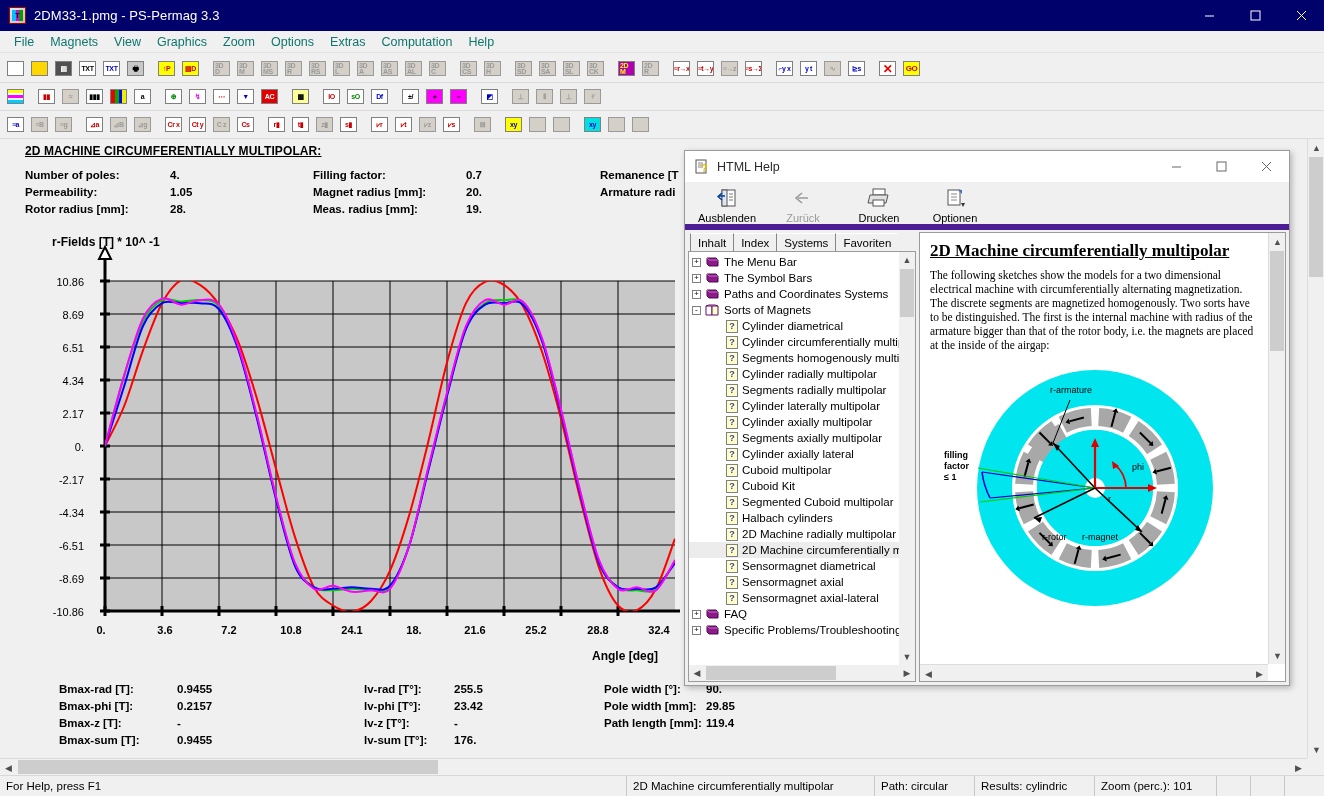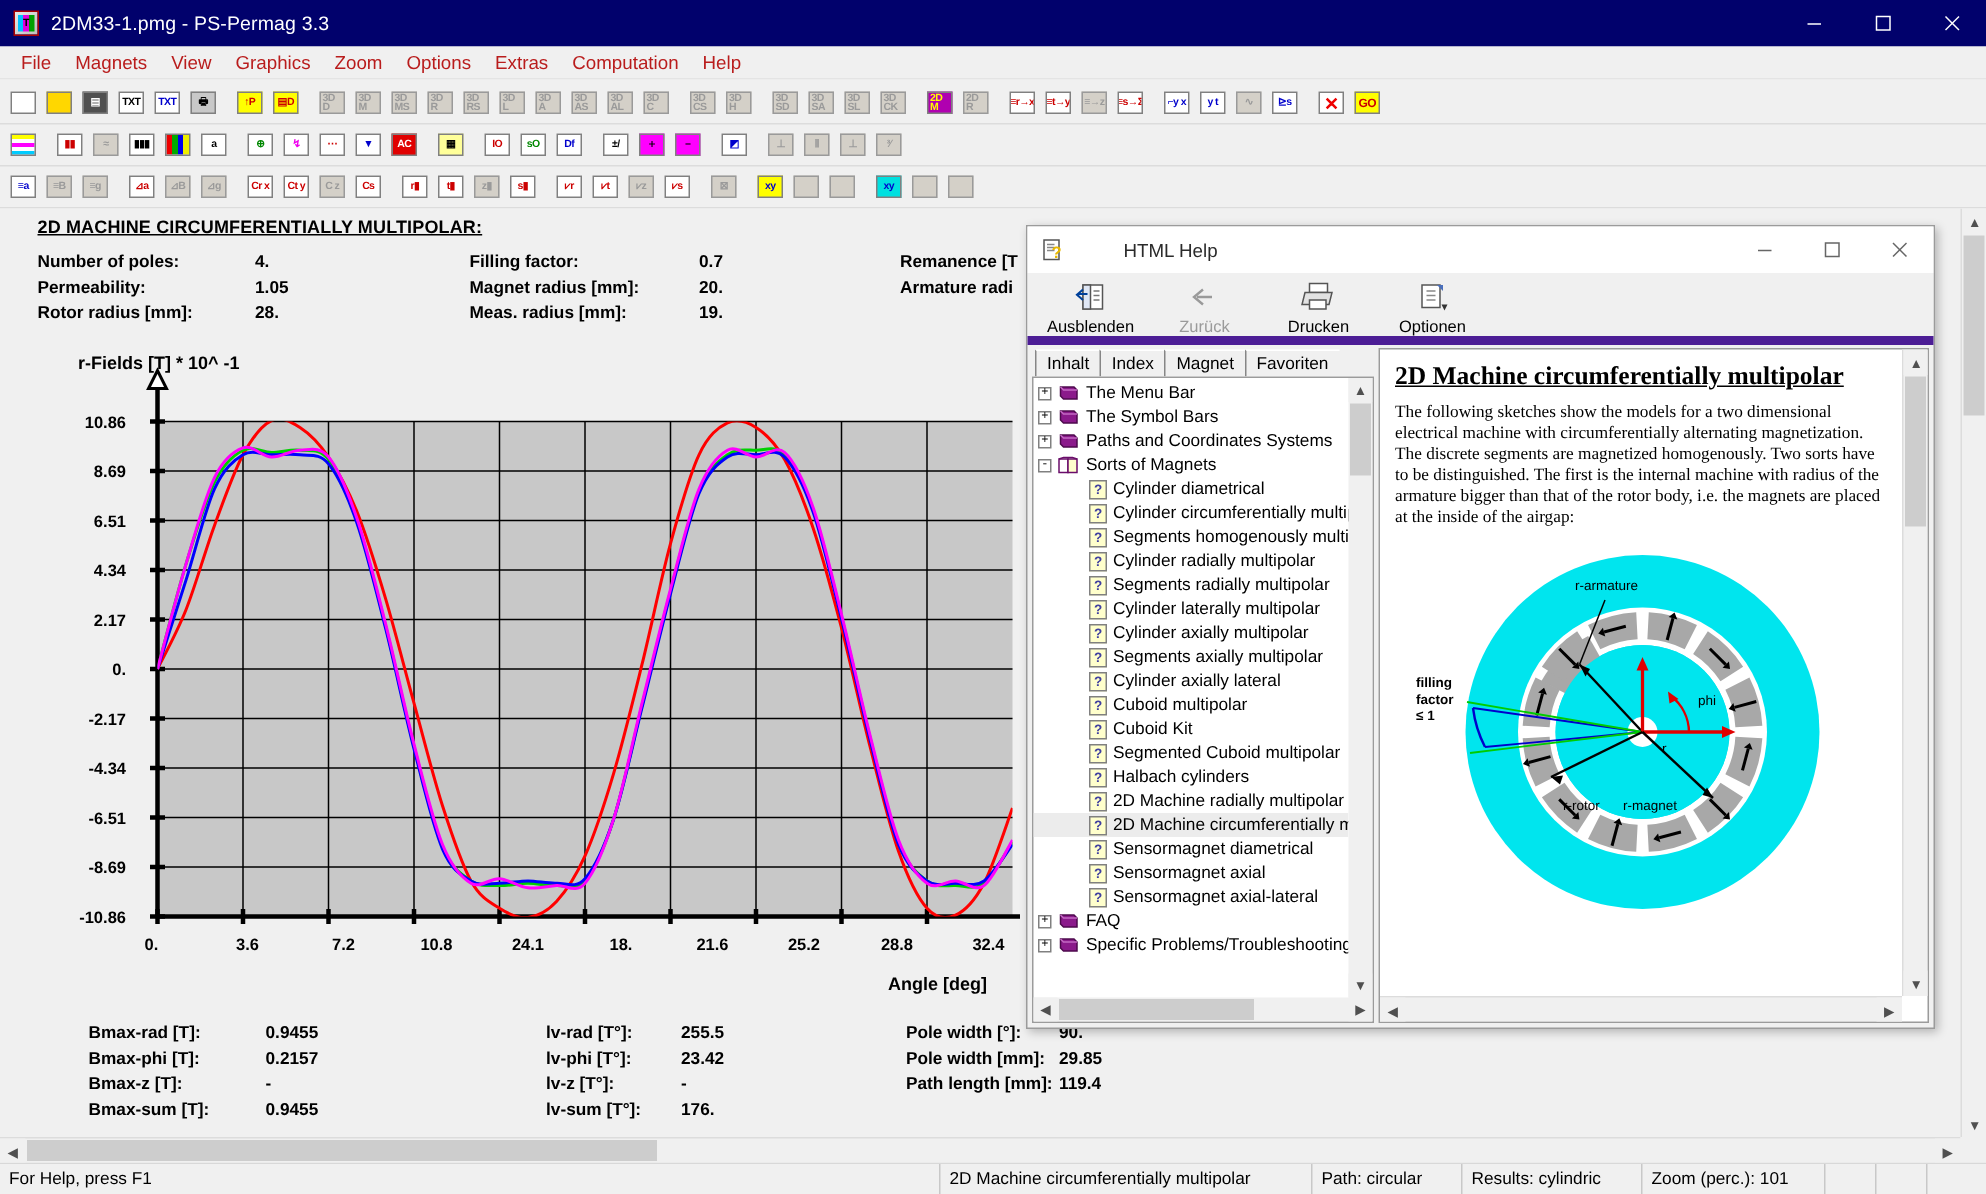--- a/index.html
+++ b/index.html
@@ -37,21 +37,21 @@
   .win-btn {
     width:46px; height:31px; display:flex; align-items:center; justify-content:center;
     color:#fff; font-size:13px;
   }
   .win-btn svg { display:block; }
 
   .menubar {
     height:22px; background:#f0f0f0; display:flex; align-items:center;
     padding-left:6px; flex:none; border-bottom:1px solid #e4e4e4;
   }
-  .menubar .mi { padding:21px 8px; font-size:12.5px; color:#b91c1c; }
+  .menubar .mi { padding:21px 8px; font-size:12.5px; color:#0f766e; }
 
   .toolbars { background:#f0f0f0; flex:none; padding-top:2px; }
   .trow {
     height:28px; display:flex; align-items:center; padding-left:4px; gap:0px;
     border-bottom:1px solid #dcdcdc;
   }
   .tbtn {
     width:23px; height:22px; margin-right:1px;
     background:#f0f0f0;
     border:1px solid #f0f0f0;
@@ -81,21 +81,21 @@
     position:absolute; left:25px; top:5px; font-size:12px; font-weight:bold;
     text-decoration:underline; letter-spacing:.1px;
   }
   .param { position:absolute; font-size:11.5px; font-weight:bold; white-space:nowrap;}
   .paramv { position:absolute; font-size:11.5px; font-weight:bold; white-space:nowrap;}
 
   
   .chart-wrap { position:absolute; left:0; top:96px; width:700px; height:440px; }
   .ylabel { position:absolute; left:52px; top:0px; font-size:12px; font-weight:bold;}
   .xlabel { position:absolute; left:592px; top:414px; font-size:12px; font-weight:bold;}
-  .ytick { position:absolute; right:0; font-size:11px; font-weight:bold; text-align:right; width:54px;}
+  .ytick { position:absolute; right:0; font-size:11px; font-weight:normal; text-align:right; width:54px;}
   .xtick { position:absolute; font-size:11px; font-weight:bold; text-align:center; width:40px;}
 
   
   .res { position:absolute; font-size:11.5px; font-weight:bold; white-space:nowrap;padding-left:34px;}
 
   .vscroll {
     position:absolute; right:0; top:0; bottom:17px; width:17px; background:#f0f0f0;
     border-left:1px solid #dcdcdc;
   }
   .hscroll {
@@ -119,21 +119,21 @@
 
   
   #help {
     position:absolute; left:684px; top:150px; width:606px; height:536px;
     background:#f0f0f0; border:1px solid #9b9b9b;
     box-shadow:2px 2px 6px rgba(0,0,0,.25);
     display:flex; flex-direction:column;
   }
   .help-title { height:31px; display:flex; align-items:center; background:#fff; flex:none;}
   .help-ico { width:16px;height:16px;margin:0 7px 0 9px; position:relative; flex:none;}
-  .help-title-text{ font-size:12.5px; color:#2b2b2b;margin-left:32px;}
+  .help-title-text{ font-size:12.5px; color:#2b2b2b;}
   .help-wbtn{ width:45px;height:31px;display:flex;align-items:center;justify-content:center;color:#303030;}
   .help-toolbar{ height:48px; background:#f0f0f0; display:flex; align-items:flex-start;
                  padding:3px 0 0 4px; border-bottom:6px solid #4c1d95; flex:none;}
   .htb { width:76px; height:44px; display:flex; flex-direction:column; align-items:center; gap:1px;}
   .htb .hicon{height:26px;display:flex;align-items:center;justify-content:center;}
   .htb .hcap{font-size:11px;color:#000;}
   .htb.disabled .hcap{color:#9a9a9a;}
   .help-body{ flex:1 1 auto; display:flex; padding:2px 3px 3px 3px; gap:3px; min-height:0;}
 
   .help-left{ width:228px; display:flex; flex-direction:column; min-height:0;}
@@ -884,21 +884,21 @@
 
     <div class="help-left">
       <div class="tabstrip">
         <div class="tab active">
             <span>Inhalt</span>
           </div>
         <div class="tab">
             <span>Index</span>
           </div>
         <div class="tab">
-            <span>Magnet</span>
+            <span>Systems</span>
           </div>
         <div class="tab">
             <span>Favoriten</span>
           </div>
       </div>
       <div class="tree">
         <div class="tree-inner" id="tree-inner">
             <div class="tnode">
               <div class="texp">+</div>
               <div class="tbook"><svg width="15" height="12" viewBox="0 0 15 12">

